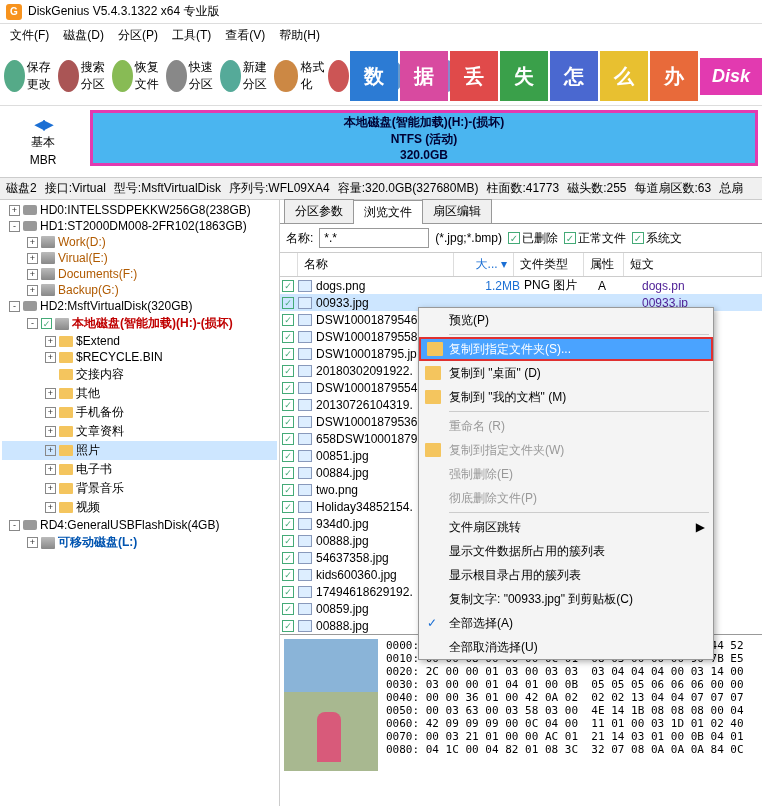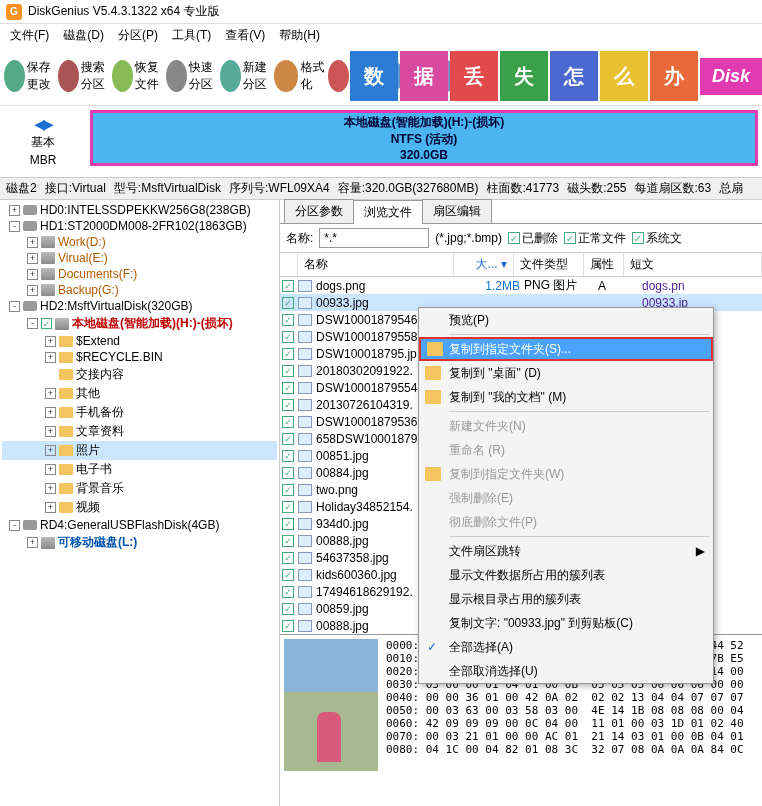--- a/index.html
+++ b/index.html
@@ -534,23 +534,20 @@
     <div class="item">
       <span class="ico"></span>
       <span>复制到 "桌面"   (D)</span>
     </div>
     <div class="item">
       <span class="ico"></span>
       <span>复制到 "我的文档"   (M)</span>
     </div>
     <div class="sep"></div>
     <div class="item disabled">
-      <span>新建文件夹(N)</span>
-    </div>
-    <div class="item disabled">
       <span>重命名 (R)</span>
     </div>
     <div class="item disabled">
       <span class="ico"></span>
       <span>复制到指定文件夹(W)</span>
     </div>
     <div class="item disabled">
       <span>强制删除(E)</span>
     </div>
     <div class="item disabled">

